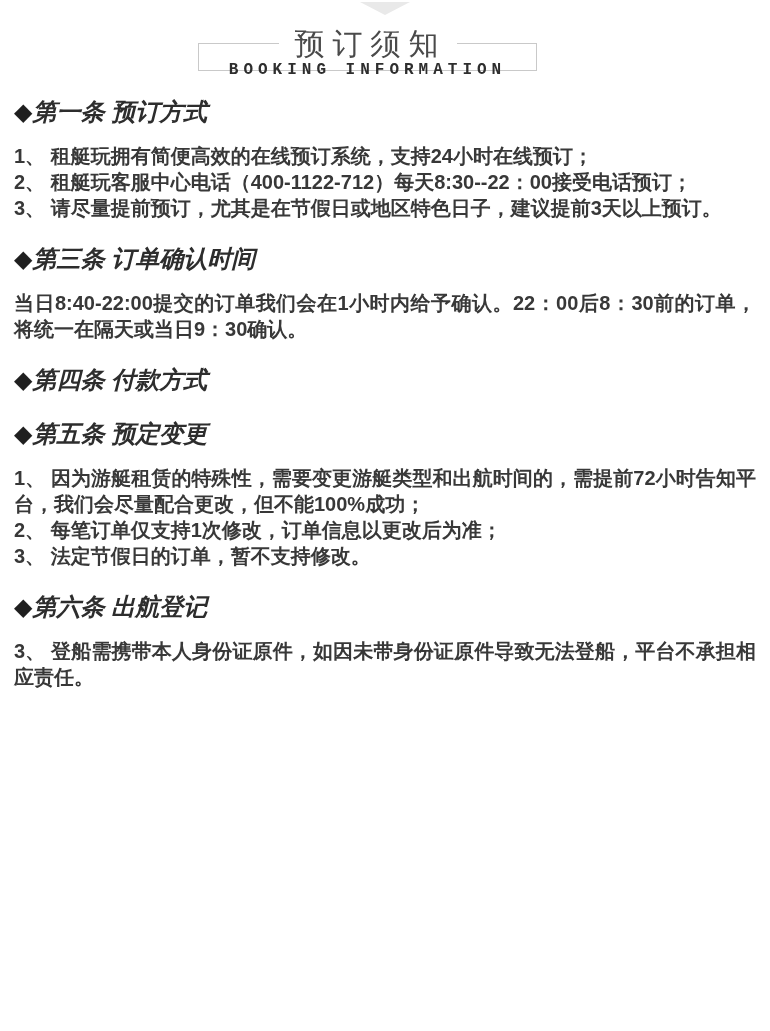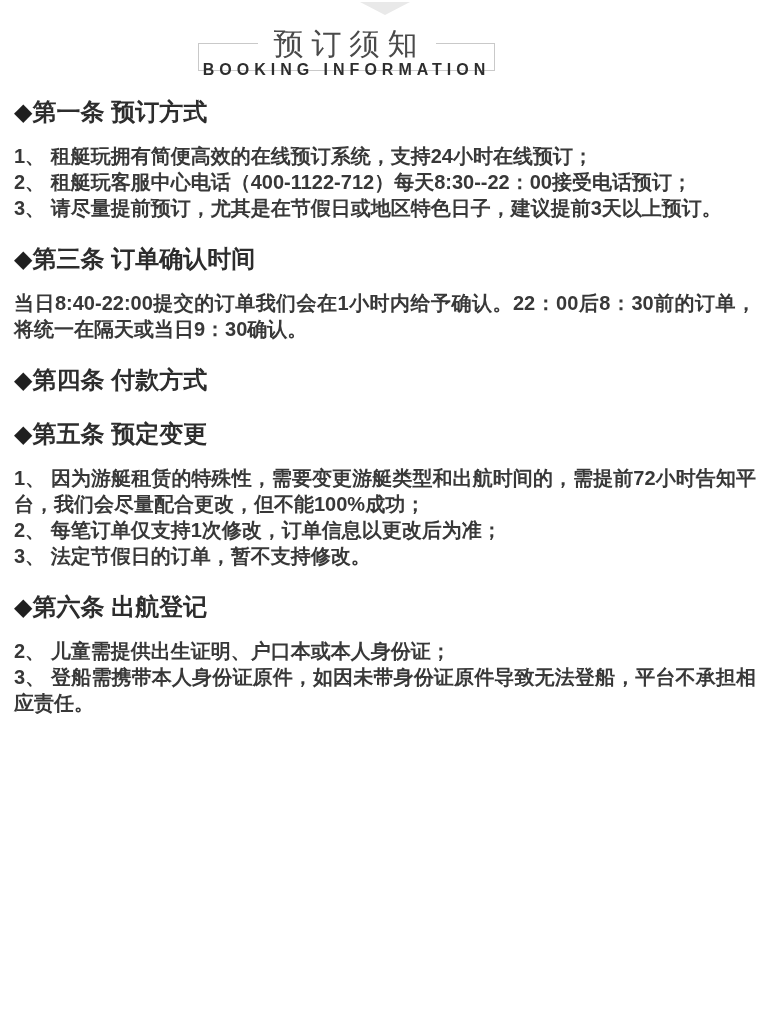--- a/index.html
+++ b/index.html
@@ -19,22 +19,23 @@
   .triangle-down {
     position: absolute; top: 2px; left: 50%;
     transform: translateX(-50%);
     width: 0; height: 0;
     border-left: 25px solid transparent;
     border-right: 25px solid transparent;
     border-top: 13px solid #e9e9e9;
   }
   .title-box {
     position: absolute; top: 43px; left: 184px;
-    width: 297px; height: 28px;
+    width: 339px; height: 28px;
     border: 1px solid #c9c9c9;
+    font-family: Liberation Mono, monospace;
   }
   .cn-title {
     position: absolute; left: 50%; top: 0;
     transform: translate(-50%, -50%);
     background: #ffffff;
     padding: 0 10px 0 16px;
     font-size: 30px; font-weight: 400;
     letter-spacing: 8px; white-space: nowrap;
     color: #4a4a4a;
   }
@@ -46,20 +47,21 @@
     color: #2e2e2e;
     text-align: right;
   }
 
   
   .section-heading {
     margin: 22px 0 15px;
     font-size: 24px; line-height: 32px;
     font-weight: 700; color: #2d2d2d;
     white-space: nowrap;
+    font-style: italic;
   }
   .diamond { font-size: 24px; color: #1f1f1f; }
   .section-body p.item {
     margin: 0;
     font-size: 20px; line-height: 26px;
     font-weight: 600; color: #383838;
     text-align: justify;
   }
 </style>
 </head>
@@ -101,18 +103,17 @@
     <div class="section-body">
       <p class="item">1、 因为游艇租赁的特殊性，需要变更游艇类型和出航时间的，需提前72小时告知平台，我们会尽量配合更改，但不能100%成功；</p>
       <p class="item">2、 每笔订单仅支持1次修改，订单信息以更改后为准；</p>
       <p class="item">3、 法定节假日的订单，暂不支持修改。</p>
     </div>
   </div>
 
   <div class="section">
     <h2 class="section-heading"><span class="diamond">◆</span><span>第六条 出航登记</span></h2>
     <div class="section-body">
-      <p class="item">2、 儿童需提供出生证明、户口本或本人身份证；</p>
       <p class="item">3、 登船需携带本人身份证原件，如因未带身份证原件导致无法登船，平台不承担相应责任。</p>
     </div>
   </div>
 
 </div>
 
 </body></html>

